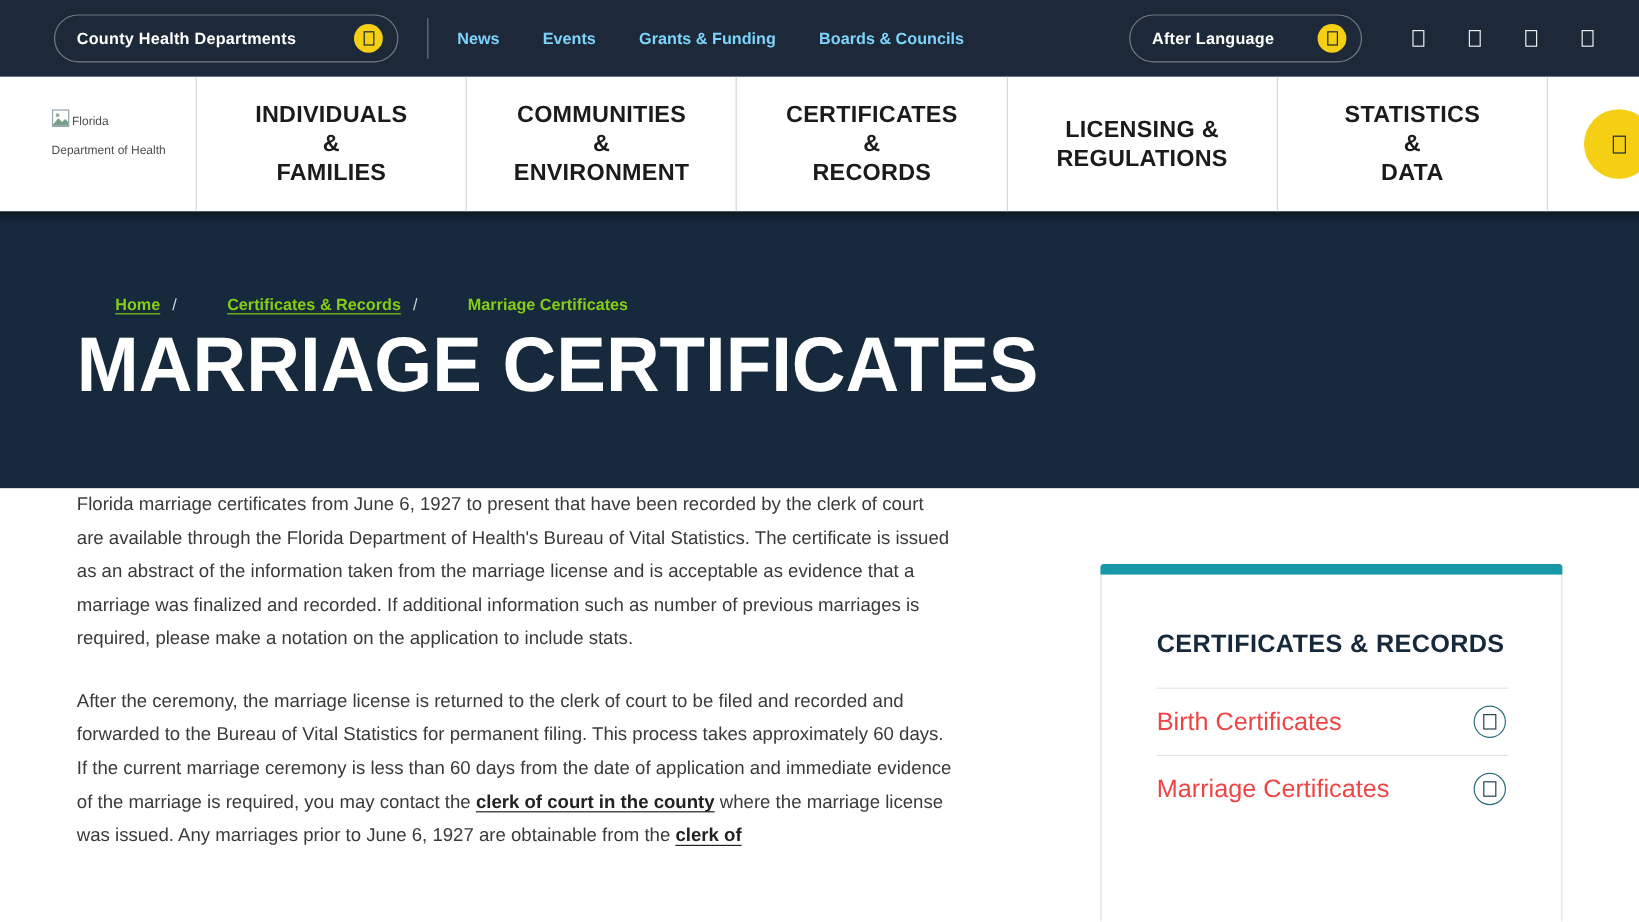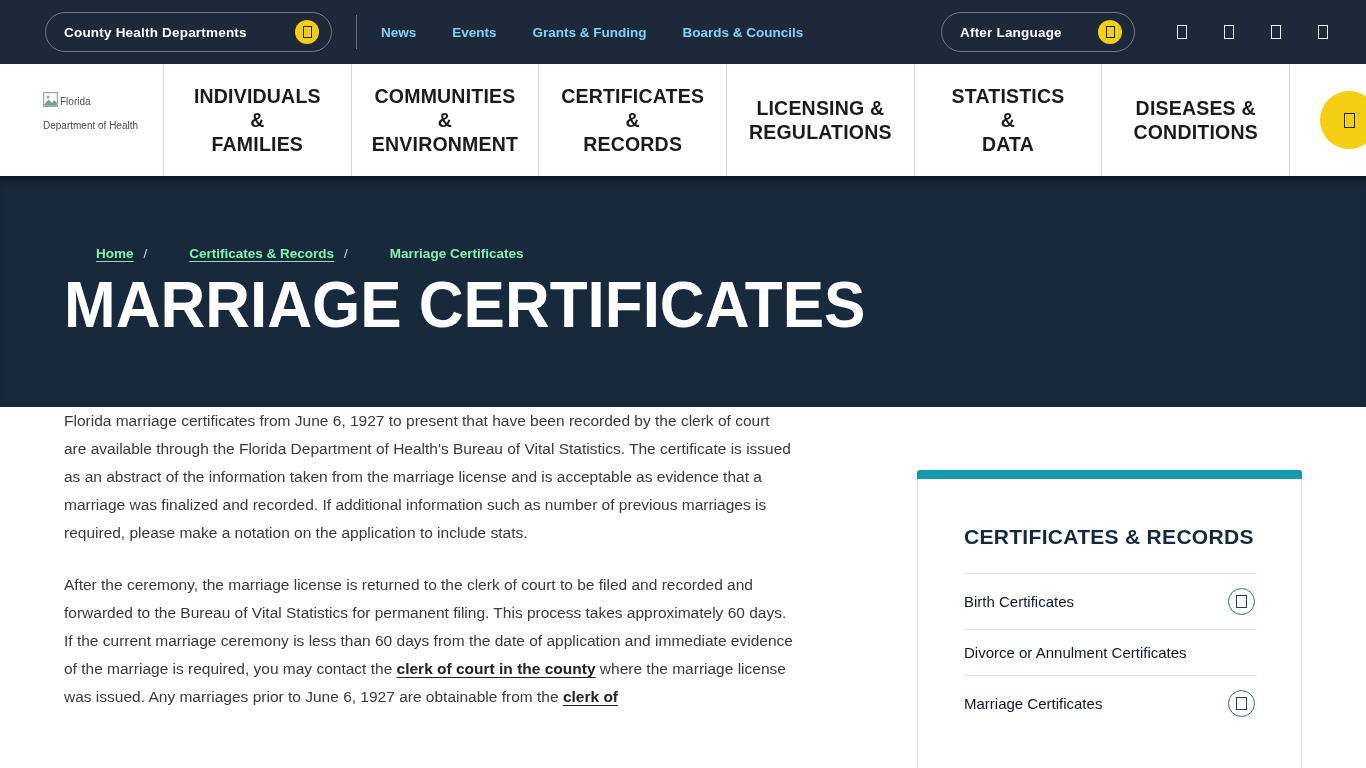--- a/index.html
+++ b/index.html
@@ -41,21 +41,21 @@
   .search-btn { position:absolute; top:50%; right:-12px; transform:translateY(-50%);
     width:58px; height:58px; border-radius:50%; background:#f4cf14; border:none;
     display:flex; align-items:center; justify-content:center; cursor:pointer; }
   .search-btn .tofu { width:11px; height:15px; }
 
   
   .hero { height:231px; background:#17293c; padding:0 64px;
     box-shadow:inset 0 9px 8px -6px rgba(0,0,0,.55); }
   .breadcrumb { padding-top:70px; font-size:13.5px; font-weight:bold; color:#e9eef3;
     display:flex; align-items:center; gap:10px; }
-  .crumb { color:#86efac; cursor:pointer;padding-left:32px; }
+  .crumb { color:#84cc16; cursor:pointer;padding-left:32px; }
   .crumb.link { text-decoration:underline; text-underline-offset:3px; }
   .crumb-sep { font-weight:normal; color:#cfd6dd; }
   .hero-title { margin-top:12px; font-size:62px; font-weight:800; color:#ffffff;
     letter-spacing:0px; line-height:1; transform:scaleY(1.04); transform-origin:left top; }
 
   
   .content { display:flex; padding:0 64px; background:#fff; height:361px; }
   .article { width:730px; font-size:15.5px; line-height:28px; color:#3a3a3a; }
   .article p + p { margin-top:24px; }
   .inline-link { font-weight:bold; color:#222; text-decoration:underline;
@@ -63,21 +63,21 @@
 
   
   .side-card { margin-left:auto; width:385px; margin-top:63px; flex:0 0 auto; }
   .card-topbar { height:9px; background:#1798a8; border-radius:3px 3px 0 0; }
   .card-body { border:1px solid #d9e0e3; border-top:none; background:#fff;
     padding:46px 44px 20px 46px; min-height:360px; }
   .card-title { font-size:21px; font-weight:bold; color:#16293c; letter-spacing:.3px;
     margin-bottom:24px; }
   .card-row { display:flex; align-items:center; justify-content:space-between;
     border-top:1px solid #e2e6e9; padding:14px 2px 14px 0; cursor:pointer; }
-  .row-label { font-size:15px; color:#0f172a; }
+  .row-label { font-size:21px; color:#ef4444; }
   .expand-circle { width:27px; height:27px; border-radius:50%;
     border:1.5px solid #2e6f7a; display:flex; align-items:center; justify-content:center; }
   .expand-circle .tofu { width:11px; height:13px; border-color:#24434e; }
 </style>
 </head>
 <body>
 
 <header class="topbar">
   <div class="pill county-pill">
     <span class="pill-label">County Health Departments</span>
@@ -140,24 +140,20 @@
       </div>
     <div class="nav-item">
         <span>LICENSING &amp;
 REGULATIONS</span>
       </div>
     <div class="nav-item">
         <span>STATISTICS
 &amp;
 DATA</span>
       </div>
-    <div class="nav-item">
-        <span>DISEASES &amp;
-CONDITIONS</span>
-      </div>
   </div>
   <div class="nav-search-zone">
     <button class="search-btn">
       <span class="tofu"></span>
     </button>
   </div>
 </nav>
 
 <section class="hero">
   <div class="breadcrumb">
@@ -180,23 +176,20 @@
     <div class="card-topbar"></div>
     <div class="card-body">
       <h2 class="card-title">CERTIFICATES &amp; RECORDS</h2>
       <div class="card-row">
         <span class="row-label">Birth Certificates</span>
         <span class="expand-circle">
             <span class="tofu"></span>
           </span>
       </div>
       <div class="card-row">
-        <span class="row-label">Divorce or Annulment Certificates</span>
-      </div>
-      <div class="card-row">
         <span class="row-label">Marriage Certificates</span>
         <span class="expand-circle">
             <span class="tofu"></span>
           </span>
       </div>
     </div>
   </aside>
 </main>
 
 </body></html>

